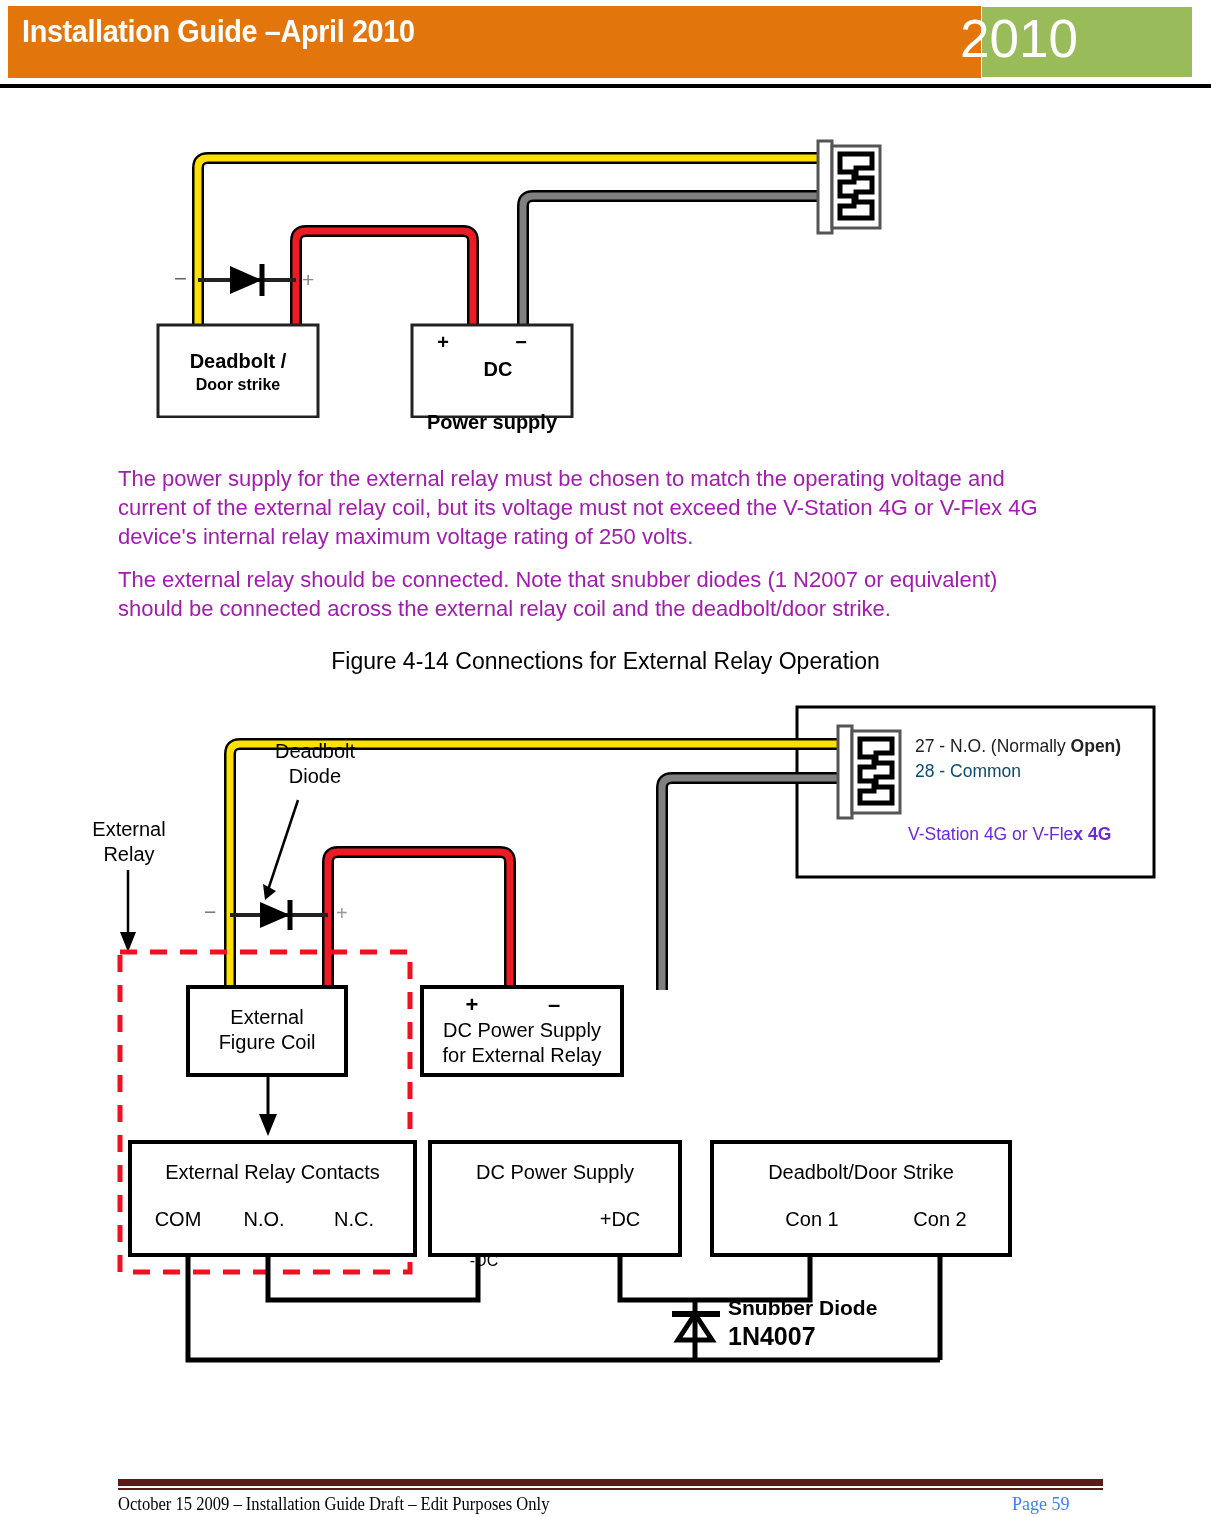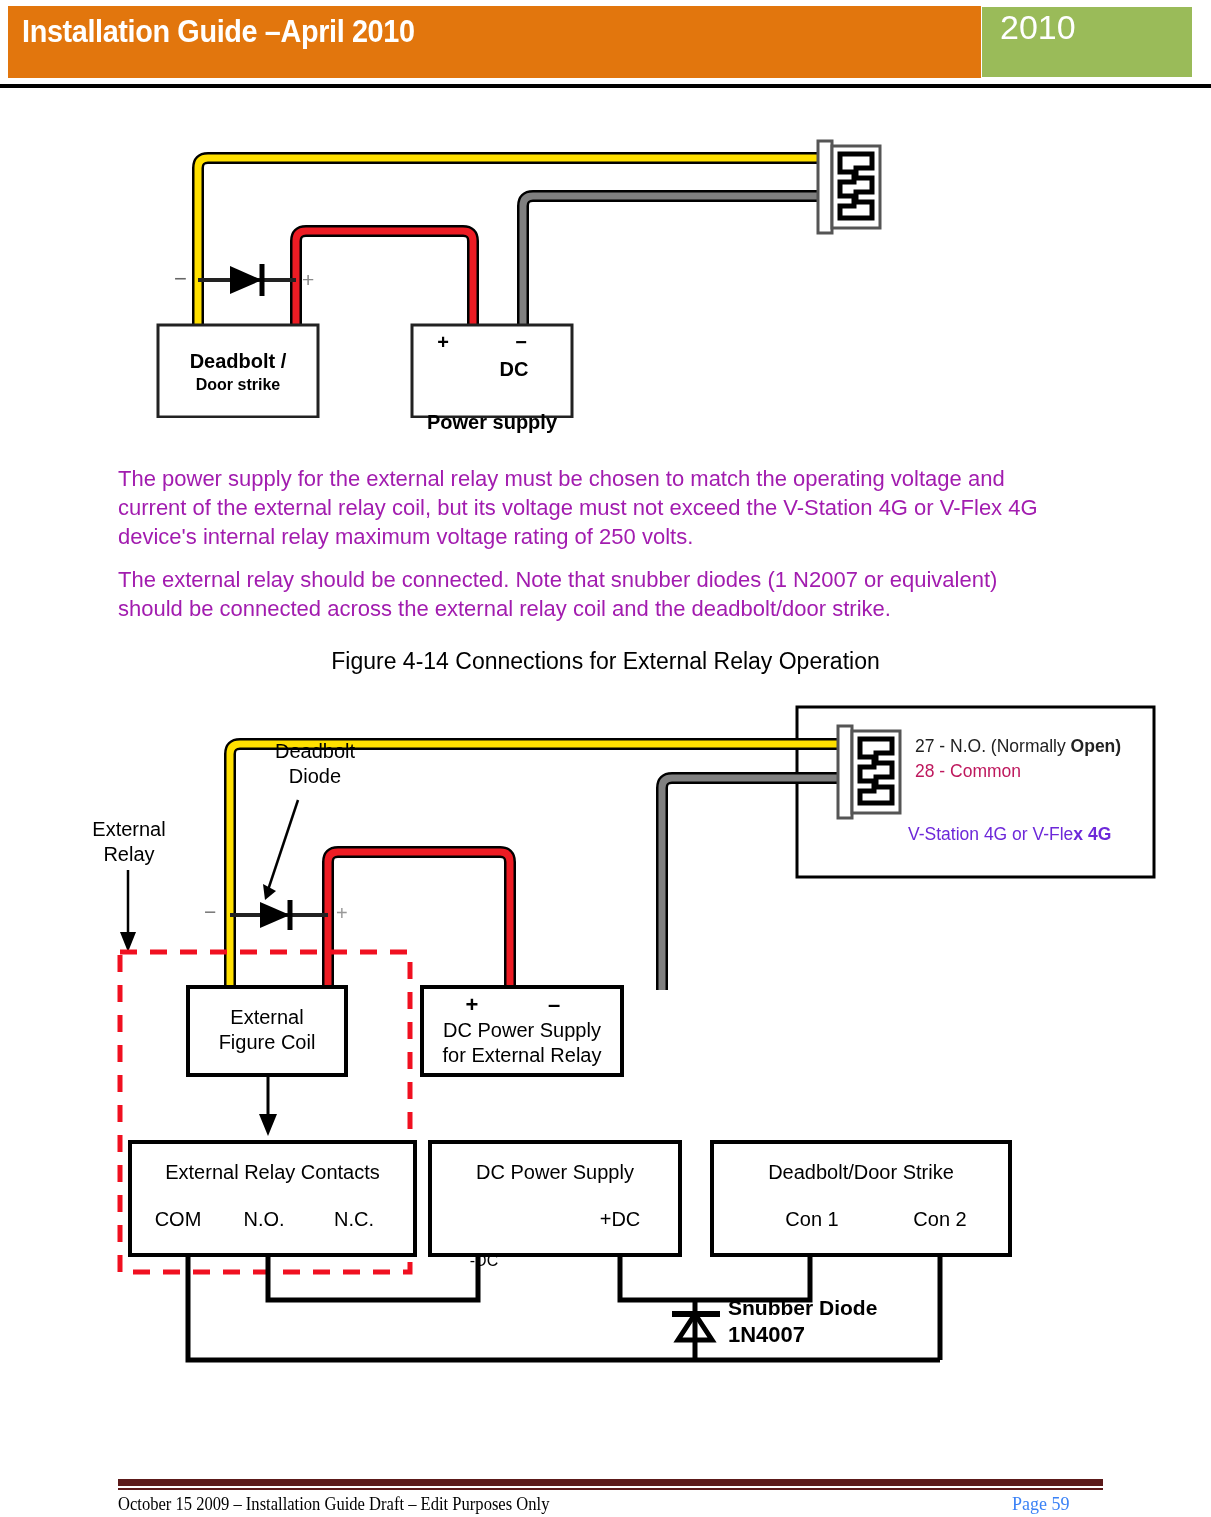--- a/index.html
+++ b/index.html
@@ -25,22 +25,22 @@
     letter-spacing:-0.4px;
     font-family:"Liberation Sans", sans-serif;
     white-space:nowrap;
     transform:scaleX(0.93);transform-origin:left top;
   }
   #header-green{
     position:absolute;left:981px;top:6px;width:212px;height:72px;
     background:#9ABB59;border:1px solid #ffffff;box-sizing:border-box;
   }
   #header-year{
-    position:absolute;left:1000px;top:8px;
-    font-size:34px;color:#ffffff;font-weight:400;
+    position:absolute;left:960px;top:8px;
+    font-size:53px;color:#ffffff;font-weight:400;
     font-family:"Liberation Sans", sans-serif;
     letter-spacing:0px;
   }
   #header-rule{
     position:absolute;left:0;top:84px;width:1211px;height:4px;background:#000;
   }
 
   
   .para{
     position:absolute;
@@ -119,21 +119,21 @@
   </svg>
 
   <div class="dlabel" style="left:24px;top:138px;font-size:22px;color:#666;">−</div>
   <div class="dlabel" style="left:152px;top:140px;font-size:21px;color:#888;">+</div>
 
   <div class="dlabel" style="left:8px;top:222px;width:160px;font-size:20px;font-weight:700;">Deadbolt /</div>
   <div class="dlabel" style="left:8px;top:248px;width:160px;font-size:16px;font-weight:700;">Door strike</div>
 
   <div class="dlabel" style="left:262px;top:203px;width:62px;font-size:20px;font-weight:700;">+</div>
   <div class="dlabel" style="left:340px;top:203px;width:62px;font-size:20px;font-weight:700;">−</div>
-  <div class="dlabel" style="left:262px;top:230px;width:172px;font-size:20px;font-weight:700;margin-left:16px;">DC</div>
+  <div class="dlabel" style="left:262px;top:230px;width:172px;font-size:20px;font-weight:700;">DC</div>
   <div class="dlabel" style="left:262px;top:256px;width:160px;font-size:20px;font-weight:700;margin-top:27px;">Power supply</div>
 </div>
 
 <p class="para" id="para1">The power supply for the external relay must be chosen to match the operating voltage and current of the external relay coil, but its voltage must not exceed the V-Station 4G or V-Flex 4G device's internal relay maximum voltage rating of 250 volts.</p>
 <p class="para" id="para2">The external relay should be connected. Note that snubber diodes (1 N2007 or equivalent) should be connected across the external relay coil and the deadbolt/door strike.</p>
 <div id="fig-caption">Figure 4-14 Connections for External Relay Operation</div>
 
 <div id="diagram-main" class="diagram">
   <svg class="svgwrap" width="1070" height="680" viewBox="0 0 1070 680">
 
@@ -186,21 +186,21 @@
     <path d="M 840 555 L 840 660" fill="none" stroke="#000" stroke-width="5"></path>
 
     <line x1="595" y1="600" x2="595" y2="660" stroke="#000" stroke-width="5"></line>
     <polygon points="578,640 612,640 595,614" fill="none" stroke="#000" stroke-width="5"></polygon>
     <line x1="572" y1="614" x2="620" y2="614" stroke="#000" stroke-width="6"></line>
   </svg>
 
   <div class="dlabel" style="left:815px;top:36px;text-align:left;font-size:17.5px;color:#222;white-space:nowrap;">
     <span>27 - N.O. (Normally </span><span style="font-weight:700;">Open)</span>
   </div>
-  <div class="dlabel" style="left:815px;top:61px;text-align:left;font-size:17.5px;color:#be185d;white-space:nowrap;">28 - Common</div>
+  <div class="dlabel" style="left:815px;top:61px;text-align:left;font-size:17.5px;color:#0c4a6e;white-space:nowrap;">28 - Common</div>
   <div class="dlabel" style="left:808px;top:124px;text-align:left;font-size:17.5px;color:#6d28d9;white-space:nowrap;">
     <span>V-Station 4G or V-Fle</span><span style="font-weight:700;">x 4G</span>
   </div>
 
   <div class="dlabel" style="left:150px;top:40px;width:130px;font-size:20px;">Deadbolt</div>
   <div class="dlabel" style="left:150px;top:65px;width:130px;font-size:20px;">Diode</div>
 
   <div class="dlabel" style="left:-36px;top:118px;width:130px;font-size:20px;">External</div>
   <div class="dlabel" style="left:-36px;top:143px;width:130px;font-size:20px;">Relay</div>
 
@@ -222,19 +222,19 @@
 
   <div class="dlabel" style="left:330px;top:461px;width:250px;font-size:20px;">DC Power Supply</div>
   <div class="dlabel" style="left:348px;top:508px;width:72px;font-size:16px;margin-top:44px;">-DC</div>
   <div class="dlabel" style="left:484px;top:508px;width:72px;font-size:20px;">+DC</div>
 
   <div class="dlabel" style="left:612px;top:461px;width:298px;font-size:20px;">Deadbolt/Door Strike</div>
   <div class="dlabel" style="left:672px;top:508px;width:80px;font-size:20px;">Con 1</div>
   <div class="dlabel" style="left:800px;top:508px;width:80px;font-size:20px;">Con 2</div>
 
   <div class="dlabel" style="left:628px;top:596px;text-align:left;font-size:21px;font-weight:700;white-space:nowrap;">Snubber Diode</div>
-  <div class="dlabel" style="left:628px;top:622px;text-align:left;font-size:22px;font-weight:700;white-space:nowrap;">1N4007</div>
+  <div class="dlabel" style="left:628px;top:622px;text-align:left;font-size:25px;font-weight:700;white-space:nowrap;">1N4007</div>
 </div>
 
 <div id="footer-rule-thick"></div>
 <div id="footer-rule-thin"></div>
 <div id="footer-left">October 15 2009 – Installation Guide Draft – Edit Purposes Only</div>
 <div id="footer-right">Page 59</div>
 
 </body></html>

